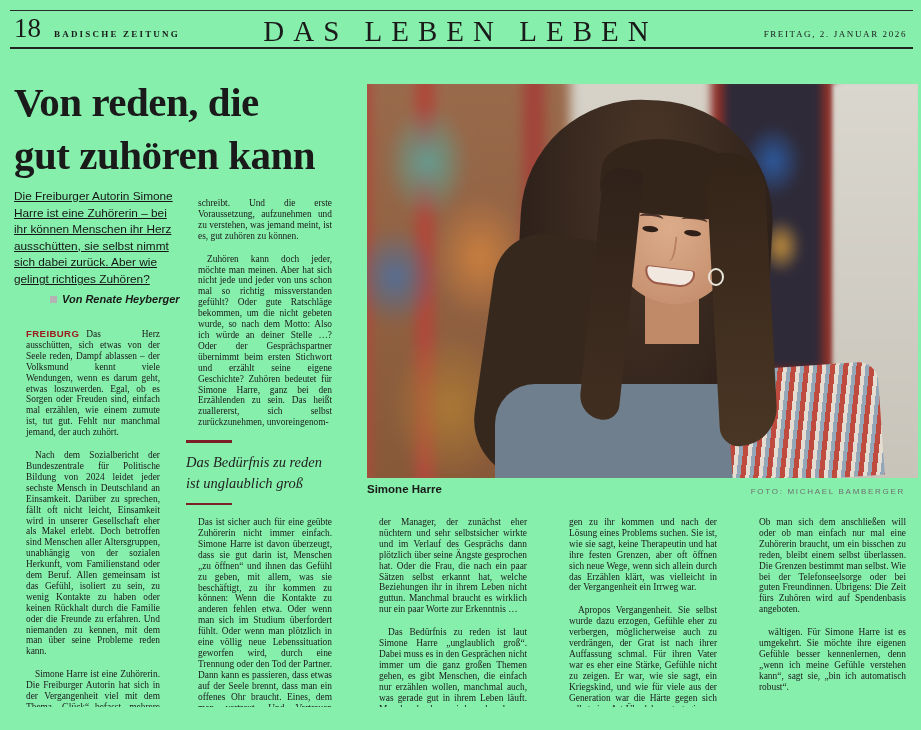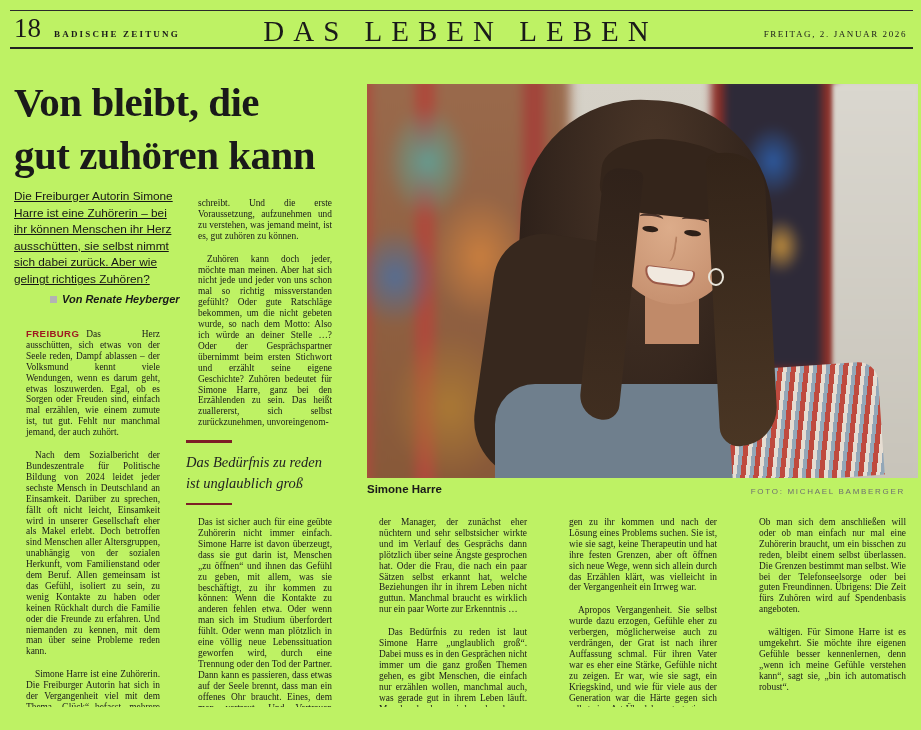--- a/index.html
+++ b/index.html
@@ -1,16 +1,16 @@
 <!DOCTYPE html>
 <html lang="de"><head>
 <meta charset="utf-8">
 <style>
   html,body{margin:0;padding:0;background:#e9e9e9;}
-  .page{position:relative;width:921px;height:730px;background:#bef264;overflow:hidden;
+  .page{position:relative;width:921px;height:730px;background:#86efac;overflow:hidden;
         font-family:"Liberation Serif",serif;color:#1a1a1a;}
 
   
   .rule-top{position:absolute;left:10px;right:8px;top:10px;height:1px;background:#2b2b2b;}
   .rule-header{position:absolute;left:10px;right:8px;top:47px;height:2px;background:#222;}
   .page-number{position:absolute;left:14px;top:15px;font-size:27px;line-height:27px;}
   .publication{position:absolute;left:54px;top:29px;font-size:9px;letter-spacing:2.2px;font-weight:bold;}
   .section-title{position:absolute;left:0;right:0;top:15px;text-align:center;font-size:29px;
                  letter-spacing:9px;font-weight:500;}
   .issue-date{position:absolute;right:14px;top:29px;font-size:9px;letter-spacing:1.6px;}
@@ -115,21 +115,21 @@
 <div class="page">
 
   <div class="rule-top"></div>
   <div class="page-number">18</div>
   <div class="publication">BADISCHE ZEITUNG</div>
   <div class="section-title">DAS LEBEN LEBEN</div>
   <div class="issue-date">FREITAG, 2. JANUAR 2026</div>
   <div class="rule-header"></div>
 
   <div class="headline">
-    <div>Von bleibt, die</div>
+    <div>Von reden, die</div>
     <div>gut zuhören kann</div>
   </div>
   <div class="lead">Die Freiburger Autorin Simone Harre ist eine Zuhörerin – bei ihr können Menschen ihr Herz ausschütten, sie selbst nimmt sich dabei zurück. Aber wie gelingt richtiges Zuhören?</div>
   <div class="byline">
     <span class="byline-square"></span>
     <span>Von Renate Heyberger</span>
   </div>
 
   <div class="col col1">
     <p><span class="dateline">FREIBURG</span><span>Das Herz ausschütten, sich etwas von der Seele reden, Dampf ablassen – der Volksmund kennt viele Wendungen, wenn es darum geht, etwas loszuwerden. Egal, ob es Sorgen oder Freuden sind, einfach mal erzählen, wie einem zumute ist, tut gut. Fehlt nur manchmal jemand, der auch zuhört.</span></p>

